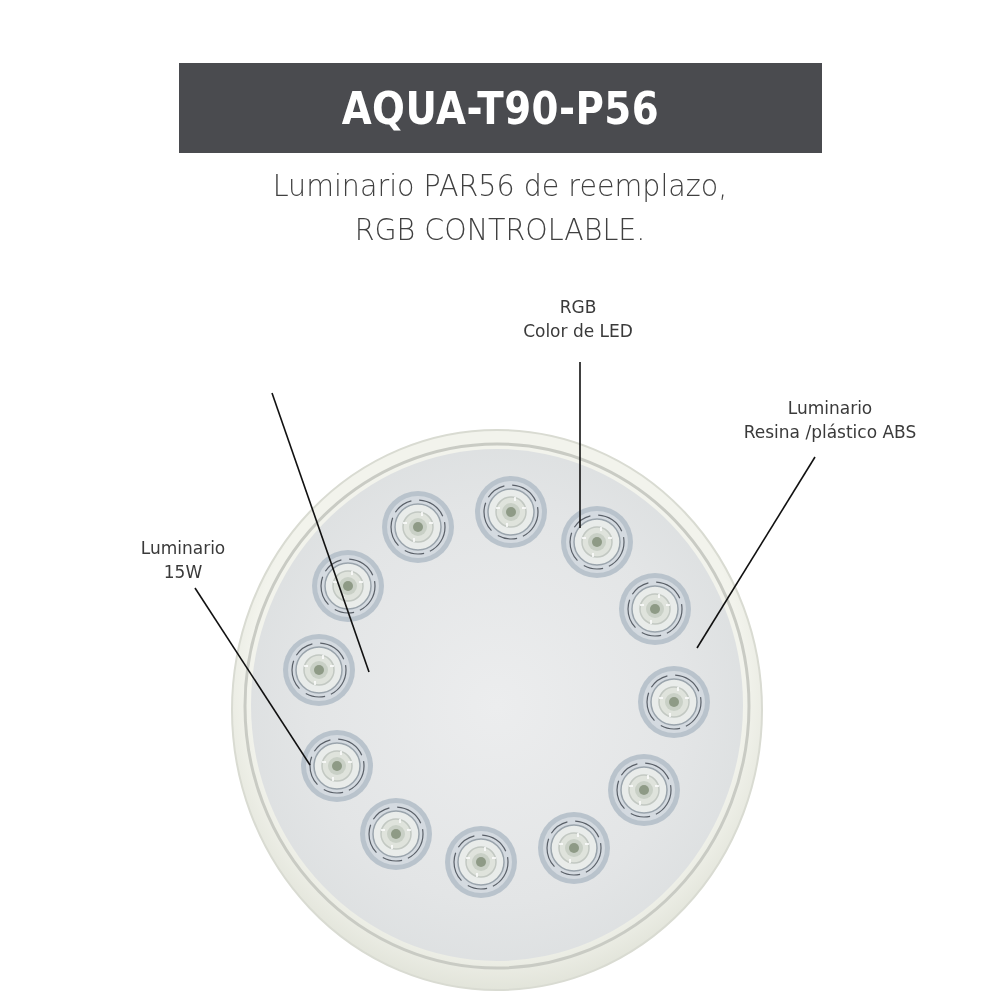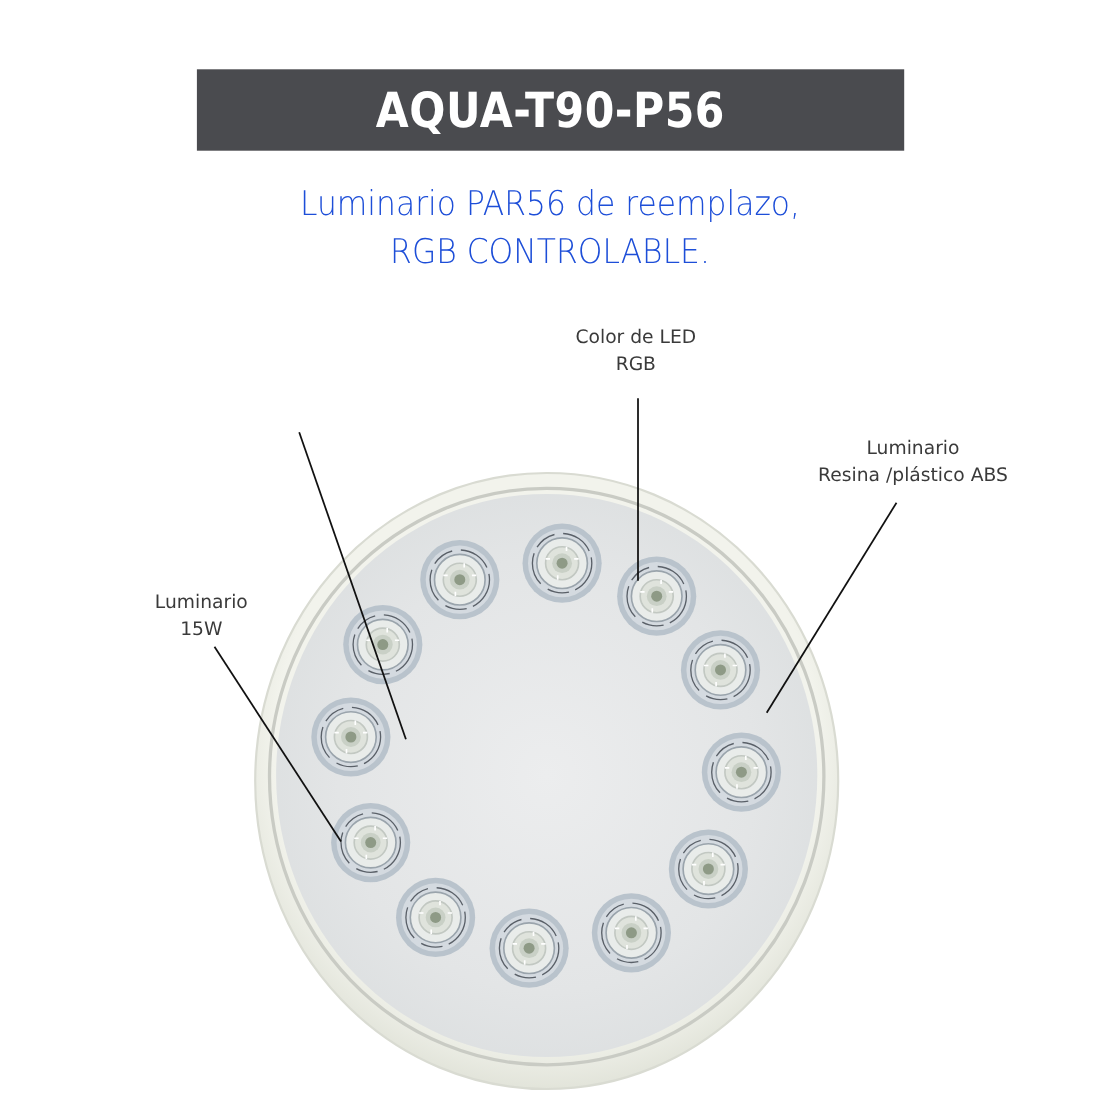--- a/index.html
+++ b/index.html
@@ -1,19 +1,19 @@
 <!DOCTYPE html>
 <html><head>
 <meta charset="utf-8">
 <style>
   html, body { margin:0; padding:0; background:#ffffff; }
   body { width:1000px; height:1000px; position:relative; overflow:hidden; font-family:"DejaVu Sans", sans-serif; }
-  .title-bar { position:absolute; left:179px; top:63px; width:643px; height:74px; background:#4a4b4f; display:flex; align-items:center; justify-content:center; }
+  .title-bar { position:absolute; left:179px; top:63px; width:643px; height:90px; background:#4a4b4f; display:flex; align-items:center; justify-content:center; }
   .title-text { color:#ffffff; font-family:"DejaVu Sans", sans-serif; font-weight:bold; font-size:44px; letter-spacing:0.5px; transform:scaleX(0.88); }
-  .subtitle { position:absolute; left:0; width:1000px; top:163px; text-align:center; color:#1d4ed8; font-family:"DejaVu Sans", sans-serif; font-size:31px; line-height:44px; font-weight:300; }
+  .subtitle { position:absolute; left:0; width:1000px; top:163px; text-align:center; color:#404040; font-family:"DejaVu Sans", sans-serif; font-size:31px; line-height:44px; font-weight:300; }
   .subtitle div { transform:scaleX(0.92); }
   .callout { position:absolute; text-align:center; color:#3a3a3a; font-family:"DejaVu Sans", sans-serif; font-size:17px; line-height:24px; white-space:nowrap; }
   svg.art { position:absolute; left:0; top:0; }
 </style>
 </head>
 <body>
 
 <div class="title-bar">
   <span class="title-text">AQUA-T90-P56</span>
 </div>
@@ -68,22 +68,22 @@
   <line x1="272" y1="393" x2="369" y2="672" stroke="#111" stroke-width="1.6"></line>
   <line x1="580" y1="362" x2="580" y2="528" stroke="#111" stroke-width="1.6"></line>
   <line x1="815" y1="457" x2="697" y2="648" stroke="#111" stroke-width="1.6"></line>
   <line x1="195" y1="588" x2="310" y2="765" stroke="#111" stroke-width="1.6"></line>
 </svg>
 
 <div class="callout" style="left:150px; top:333px; width:250px;">
 </div>
 
 <div class="callout" style="left:478px; top:295px; width:200px;">
+  <div>RGB</div>
   <div>Color de LED</div>
-  <div>RGB</div>
 </div>
 
 <div class="callout" style="left:715px; top:396px; width:230px;">
   <div>Luminario</div>
   <div>Resina /plástico ABS</div>
 </div>
 
 <div class="callout" style="left:118px; top:536px; width:130px;">
   <div>Luminario</div>
   <div>15W</div>

